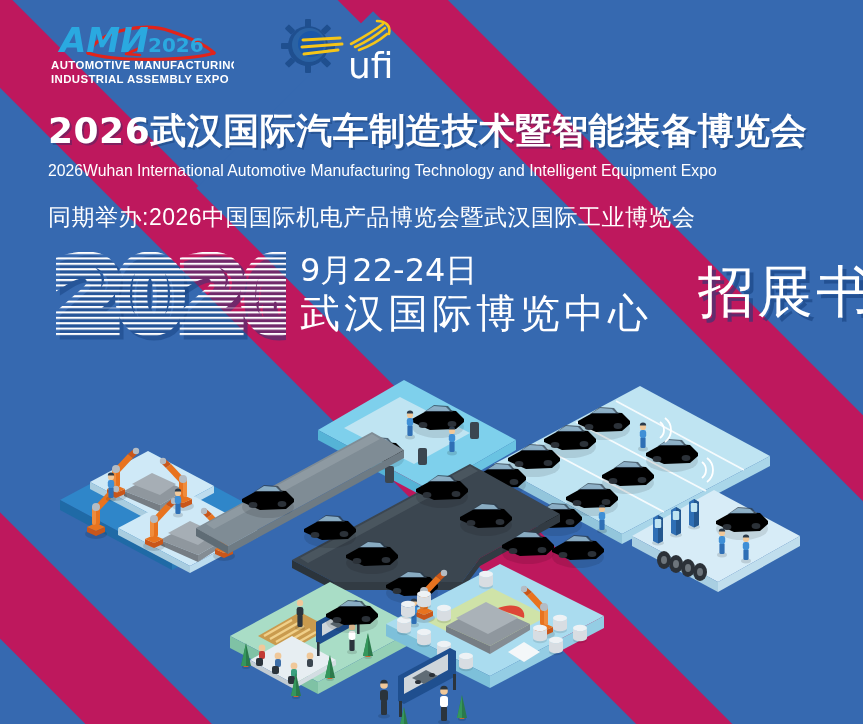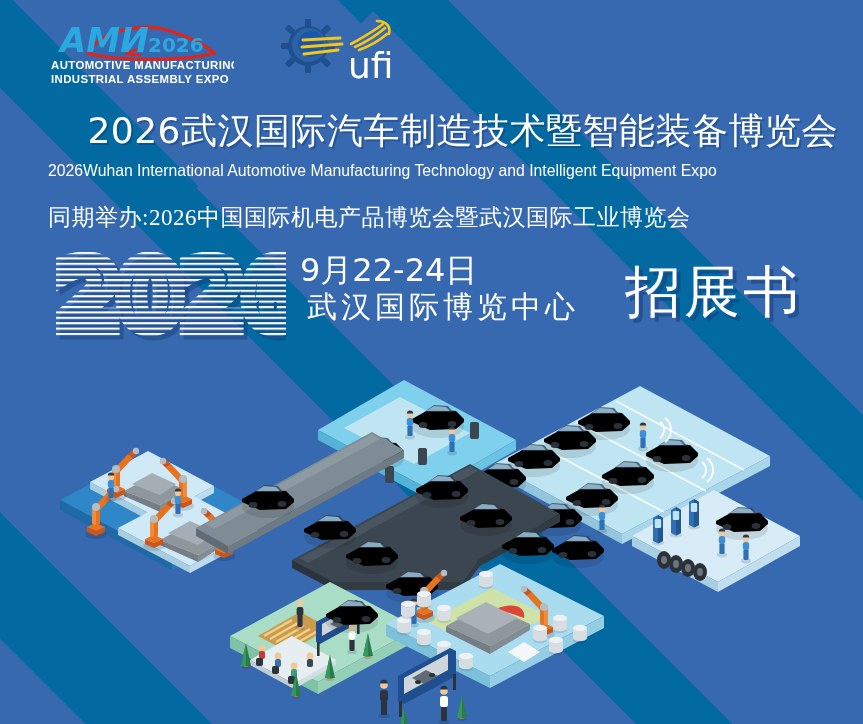--- a/index.html
+++ b/index.html
@@ -7,21 +7,21 @@
   body {
     font-family:"Liberation Sans","DejaVu Sans",sans-serif;
     background:#1a57a8;
     position:relative;
   }
 
   
   #poster {
     position:absolute; inset:0;
     width:863px; height:724px;
-    background:#0369a1;
+    background:#be185d;
     overflow:hidden;
   }
 
   
   .bg-layer { position:absolute; inset:0; overflow:hidden; pointer-events:none; }
   .band {
     position:absolute;
     background:#3669b0;
     transform:rotate(-45deg);
     transform-origin:center;
@@ -40,67 +40,65 @@
   #ami-logo { position:relative; width:186px; height:72px; }
   #ami-logo svg { display:block; }
   #ufi-logo { position:relative; width:130px; height:68px; margin-left:14px; }
   #ufi-logo svg { display:block; }
 
   
   #title-block { position:absolute; left:48px; top:108px; width:790px; }
   #main-title-cn {
     color:#ffffff;
     font-size:36px;
-    font-weight:normal;
+    font-weight:bold;
     letter-spacing:0.5px;
     line-height:1.3;
     white-space:nowrap;
     font-family:"DejaVu Sans","Liberation Sans",sans-serif;
     text-shadow:2px 2px 0 rgba(12,48,100,0.35);
-    text-align:right;
   }
   #main-title-en {
     color:#ffffff;
     font-size:16.5px;
     font-weight:400;
     margin-top:6px;
     white-space:nowrap;
     transform:scaleX(0.955);
     transform-origin:left center;
     font-family:"Liberation Sans",sans-serif;
   }
   #sub-title-cn {
     color:#ffffff;
     font-size:23px;
     font-weight:500;
     margin-top:22px;
     letter-spacing:0.5px;
     white-space:nowrap;
-    font-family:Liberation Serif, serif;
+    font-family:Liberation Sans, sans-serif;
   }
 
   
   #hero-row {
     position:absolute; left:56px; top:252px; width:790px; height:100px;
     display:flex; align-items:flex-start;
   }
   #hero-year { width:230px; height:96px; position:relative; }
   #hero-year svg { display:block; }
 
   #hero-date { margin-left:14px; padding-top:2px; }
   #hero-date-line1 {
     color:#ffffff; font-size:32px; font-weight:500; line-height:1.02;
     white-space:nowrap;
     font-family:"DejaVu Sans","Liberation Sans",sans-serif;
   }
   #hero-date-line2 {
-    color:#ffffff; font-size:30px; font-weight:400; line-height:1.2;
+    color:#ffffff; font-size:40px; font-weight:400; line-height:1.2;
     letter-spacing:4px; white-space:nowrap; margin-top:2px;
     font-family:"DejaVu Sans","Liberation Sans",sans-serif;
-    margin-left:7px;
   }
   #hero-badge {
     margin-left:46px;
     color:#ffffff;
     font-size:56px;
     font-weight:normal;
     letter-spacing:3px;
     line-height:1;
     padding-top:12px;
     white-space:nowrap;

